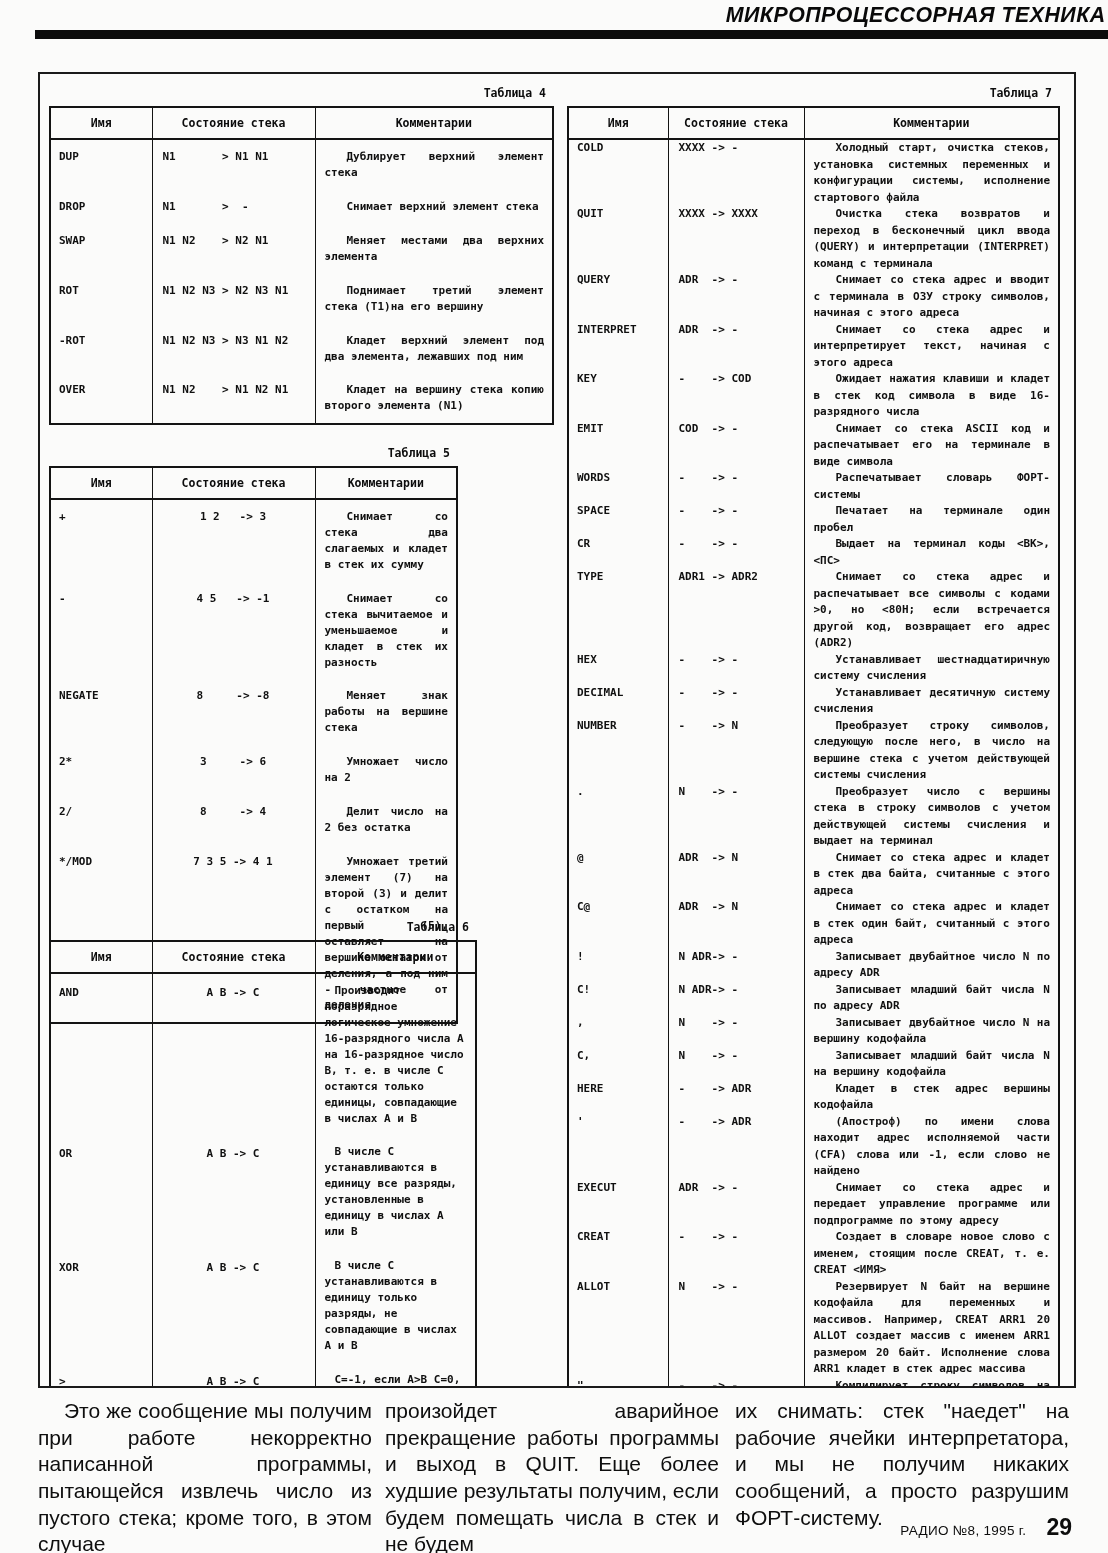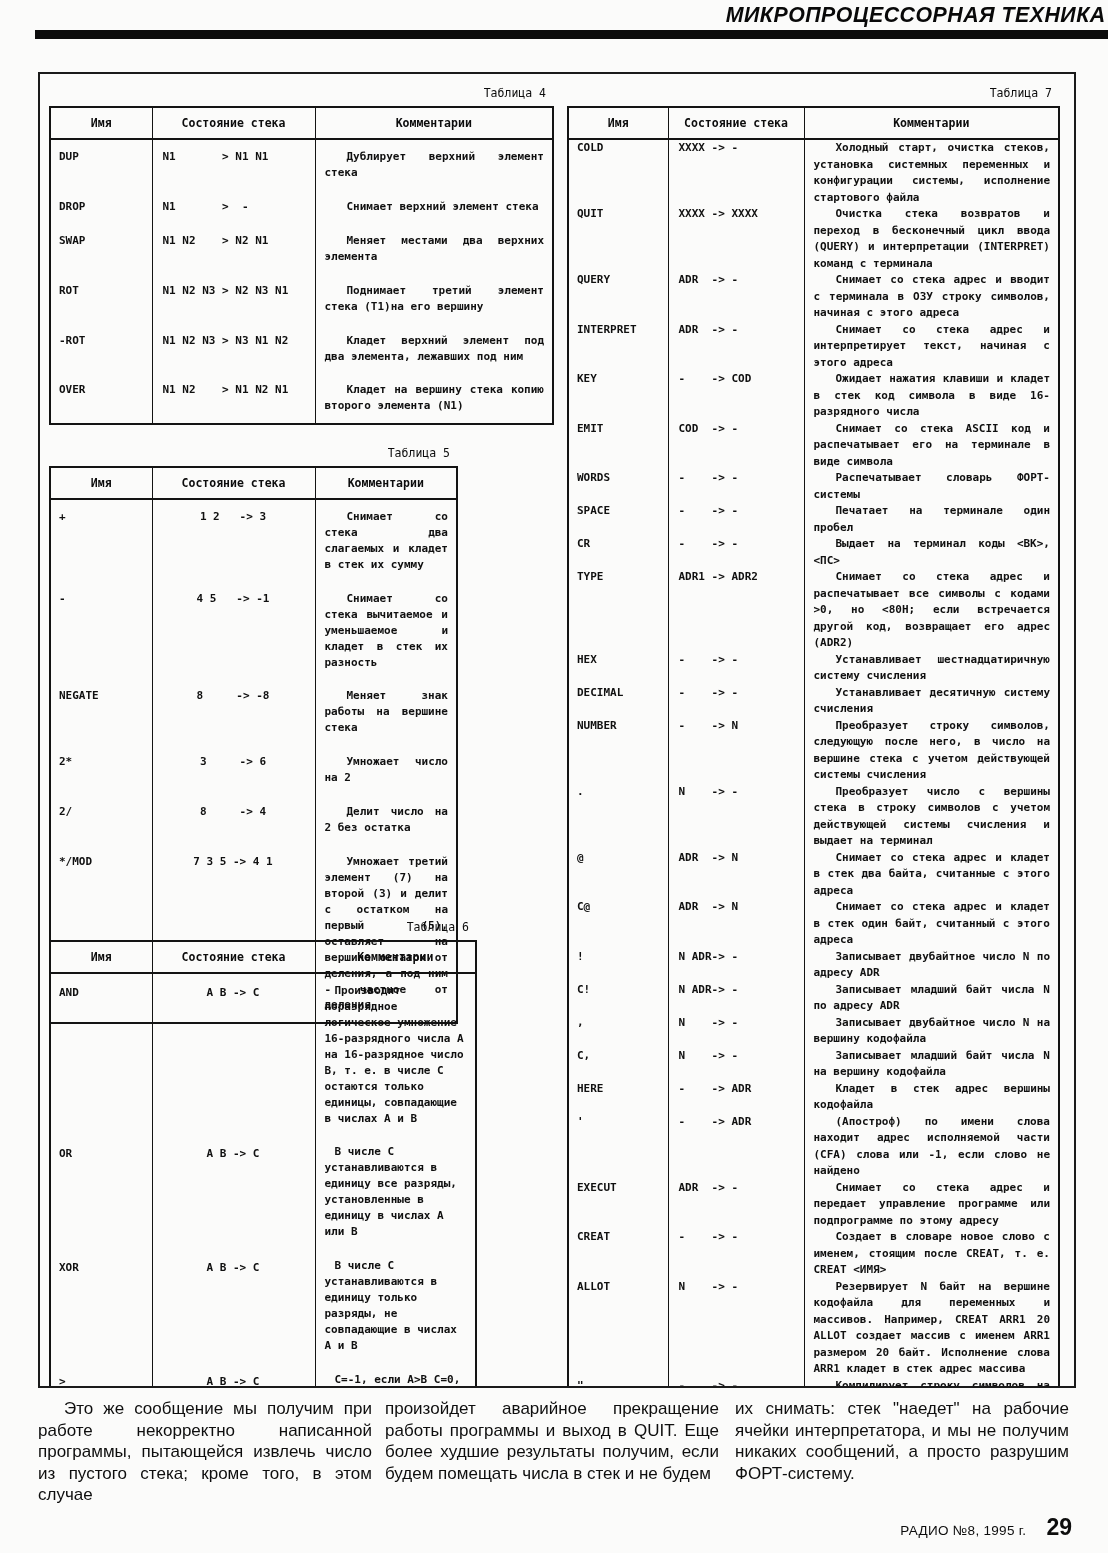--- a/index.html
+++ b/index.html
@@ -22,21 +22,21 @@
   .tables-panel{
     position:absolute;left:38px;top:72px;width:1034px;height:1312px;
     border:2px solid #1a1a1a;background:transparent;overflow:hidden;
   }
   .tbl-block{position:absolute;}
   .pos-t4{left:9px;top:12px;width:505px;}
   .pos-t5{left:9px;top:372px;width:409px;}
   .pos-t6{left:9px;top:846px;width:428px;}
   .pos-t7{left:527px;top:12px;width:493px;}
   .tbl-caption{
-    text-align:right;font-weight:normal;font-size:11.5px;
+    text-align:right;font-weight:bold;font-size:11.5px;
     padding-right:8px;margin-bottom:6px;color:#0d0d0d;
   }
   table.tbl{
     border-collapse:collapse;width:100%;table-layout:fixed;
     border:2px solid #131313;background:transparent;
   }
   .tbl th{
     border-bottom:2px solid #131313;font-size:11.5px;font-weight:bold;
     padding:8px 2px;text-align:center;color:#0d0d0d;
   }
@@ -58,21 +58,21 @@
   .t6 td.c2{text-indent:10px;text-align:left;}
   
   .t7 td{padding-top:0;padding-bottom:0;line-height:1.5;}
   .t7 td.c2{padding-top:0;padding-bottom:0;}
   
   .t456 col.w0{width:102px;} .t456 col.w1{width:163px;}
   .t7 col.w0{width:100px;} .t7 col.w1{width:136px;}
   
   .article-col{
     position:absolute;top:1398px;height:110px;
-    font-family:"Liberation Sans",sans-serif;font-size:17px;line-height:1.27;
+    font-family:"Liberation Sans",sans-serif;font-size:21px;line-height:1.27;
     text-align:justify;color:#0e0e0e;
   }
   .article-col .ind{text-indent:26px;display:block;}
   .col1{left:38px;width:334px;}
   .col2{left:385px;width:334px;}
   .col3{left:735px;width:334px;text-indent:0;}
   
   .page-footer{
     position:absolute;right:36px;top:1514px;
     display:flex;align-items:baseline;gap:20px;

